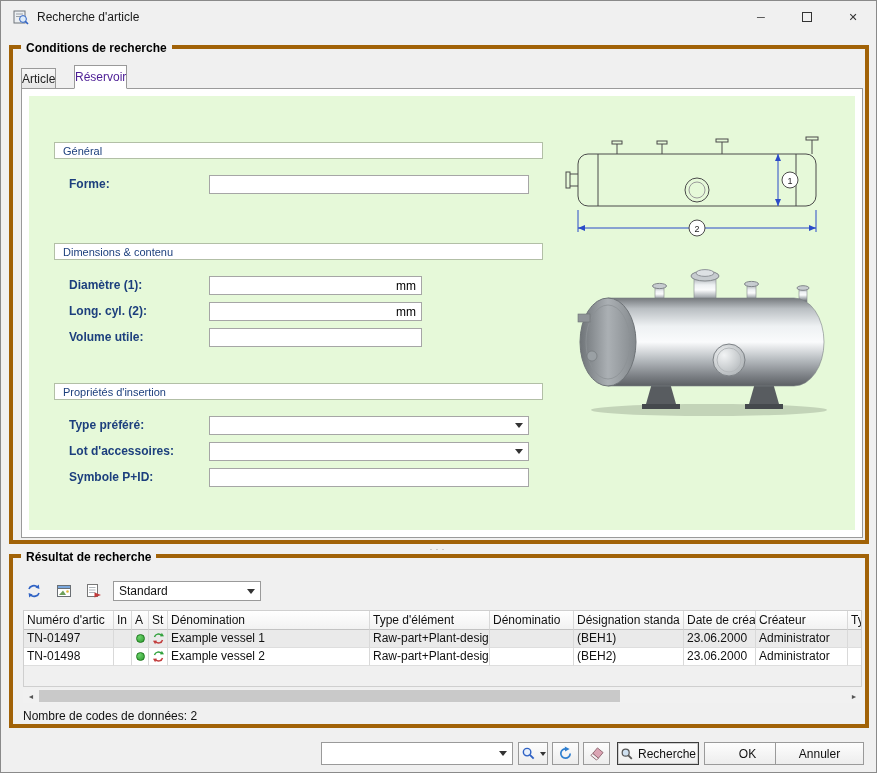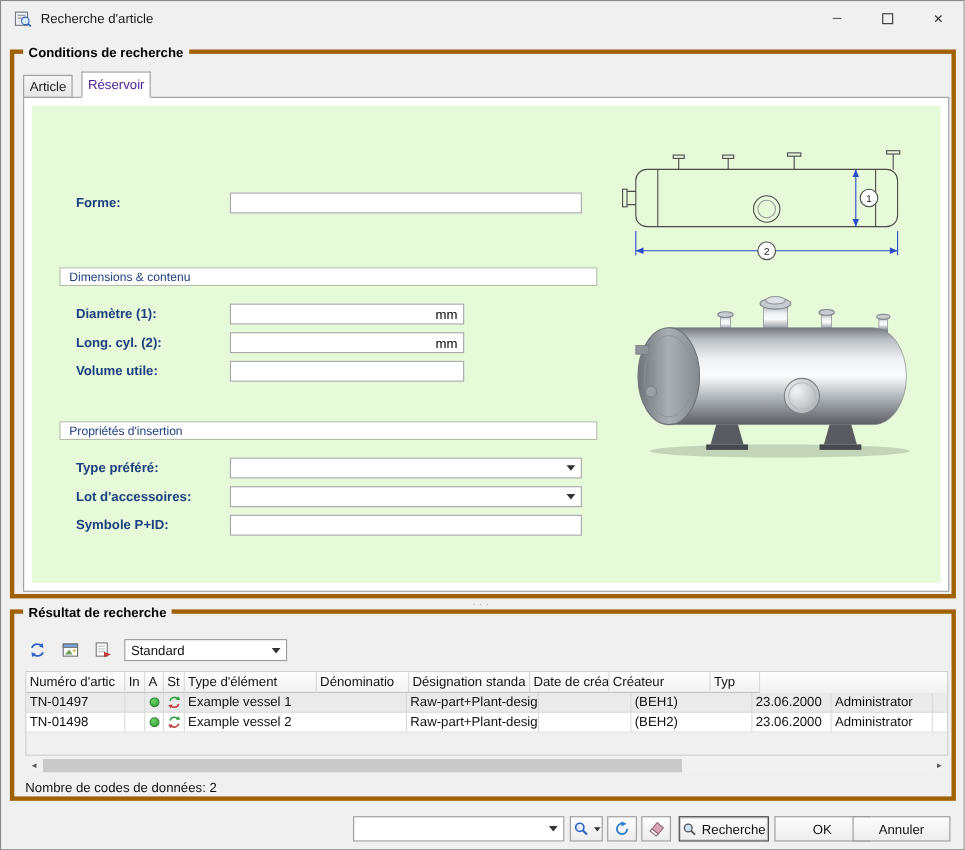--- a/index.html
+++ b/index.html
@@ -20,21 +20,21 @@
   .max-glyph { width:10px; height:10px; border:1px solid #333; }
 
   
   .groupbox { position:absolute; border:4px solid #a16207; }
   #grp-conditions { left:8px; top:44px; width:860px; height:499px; }
   #grp-results    { left:8px; top:553px; width:860px; height:174px; }
   .grp-label { position:absolute; top:-8px; left:8px; background:#f0f0f0;
                padding:0 5px; font-weight:bold; color:#000; }
 
   
-  .tab { position:absolute; display:flex; align-items:center; padding:0 5px;
+  .tab { position:absolute; display:flex; align-items:center; padding:0 0;
          border:1px solid #9a9a9a; cursor:default; white-space:nowrap; }
   #tab-article { left:8px; top:19px; height:21px; z-index:1;
                  background:linear-gradient(#f6f6f6,#e6e6e6); color:#222; }
   #tab-reservoir { left:61px; top:16px; height:24px; z-index:3; background:#fff;
                    border-bottom:1px solid #fff; color:#4c1d95; }
   #tab-panel { position:absolute; left:8px; top:39px; width:842px; height:450px;
                background:#fff; border:1px solid #9a9a9a; z-index:2; }
   .green { position:absolute; left:7px; top:7px; right:7px; bottom:7px;
            background:#e6f9d9; }
 
@@ -136,20 +136,23 @@
 
   <div class="groupbox" id="grp-conditions">
     <span class="grp-label">Conditions de recherche</span>
 
     <div class="tab" id="tab-article">Article</div>
     <div class="tab" id="tab-reservoir">Réservoir</div>
 
     <div id="tab-panel">
       <div class="green">
 
+        <div class="sec-hdr" id="hdr-general">
+          <span>Général</span>
+        </div>
         <span class="fld-label" style="left:40px; top:81px;">Forme:</span>
         <div class="inp" style="left:180px; top:79px; width:320px;"></div>
 
         <div class="sec-hdr" id="hdr-dims">
           <span>Dimensions &amp; contenu</span>
         </div>
         <span class="fld-label" style="left:40px; top:182px;">Diamètre (1):</span>
         <div class="inp" style="left:180px; top:180px; width:213px;">
           <span class="suffix">mm</span>
         </div>
@@ -293,20 +296,21 @@
       <span>Standard</span>
       <span class="combo-arrow"></span>
     </div>
 
     <div id="tbl">
       <div class="tr hdr">
         <div class="td c1">Numéro d'artic</div>
         <div class="td c2">In</div>
         <div class="td c3">A</div>
         <div class="td c4">St</div>
+        <div class="td c5">Dénomination</div>
         <div class="td c6">Type d'élément</div>
         <div class="td c7">Dénominatio</div>
         <div class="td c8">Désignation standa</div>
         <div class="td c9">Date de créa</div>
         <div class="td c10">Créateur</div>
         <div class="td c11">Typ</div>
       </div>
 
       <div class="tr r0">
         <div class="td c1">TN-01497</div>

